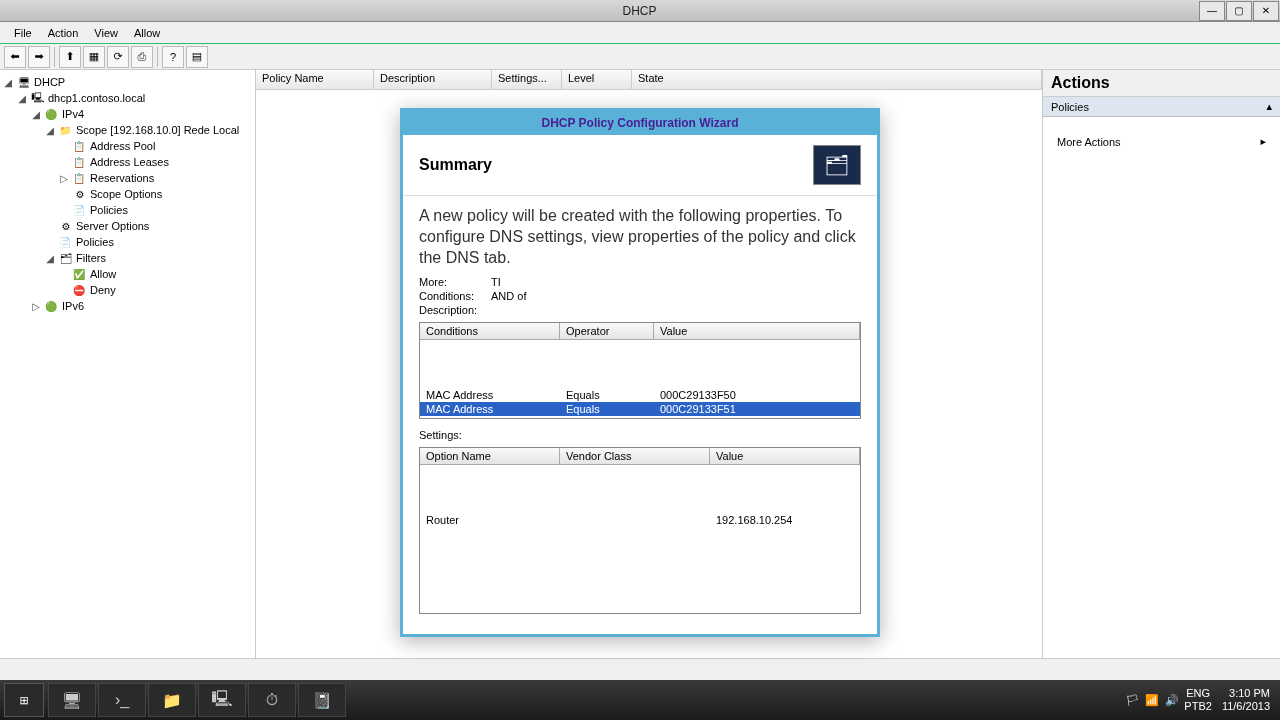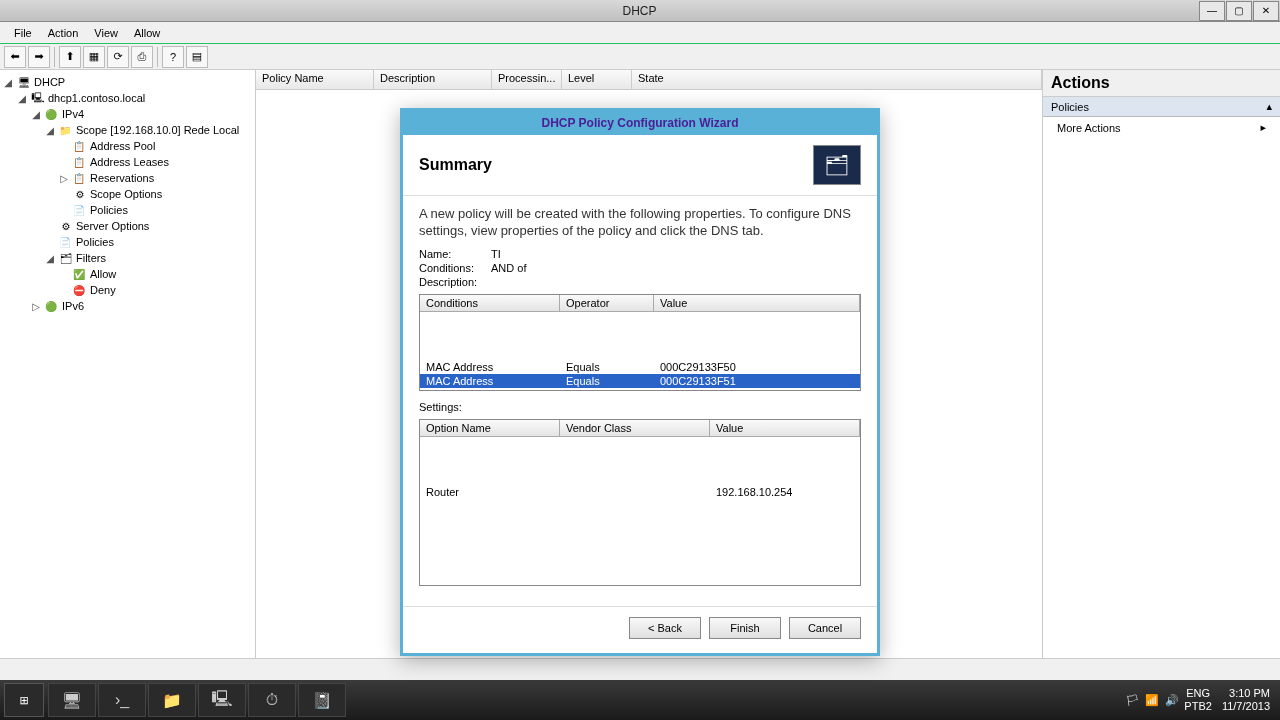--- a/index.html
+++ b/index.html
@@ -30,30 +30,30 @@
 .tree .lbl { }
 .tree .l0 { padding-left: 0; } .tree .l1 { padding-left: 14px; } .tree .l2 { padding-left: 28px; } .tree .l3 { padding-left: 42px; } .tree .l4 { padding-left: 56px; }
 
 .center { flex: 1; position: relative; background: #fff; }
 .center .cols { height: 20px; background: linear-gradient(#fafafa,#e8e8e8); display: flex; border-bottom: 1px solid #ccc; }
 .center .cols .col { padding: 2px 6px; border-right: 1px solid #ccc; font-size: 11px; }
 
 .actions { width: 238px; border-left: 1px solid #ccc; background: #fff; }
 .actions .hdr { background: #f0f0f0; padding: 4px 8px; font-weight: bold; border-bottom: 1px solid #ccc; font-size: 16px; }
 .actions .sec { background: #dde6f0; padding: 3px 8px; border-bottom: 1px solid #bbb; font-size: 11px; display:flex; justify-content:space-between; align-items:center; }
-.actions .act { padding: 4px 14px; cursor: pointer; display: flex; align-items: center; justify-content: space-between; }
+.actions .act { padding: 18px 14px; cursor: pointer; display: flex; align-items: center; justify-content: space-between; }
 
 
 .dialog { position: absolute; left: 400px; top: 108px; width: 480px; background: #fff; border: 3px solid #59b1d8; box-shadow: 0 4px 20px rgba(0,0,0,0.3); }
 .dialog .dtitle { height: 24px; background: #59b1d8; color: #4c1d95; font-weight: bold; font-size: 12px; display: flex; align-items: center; justify-content: center; }
 .dialog .dhdr { padding: 10px 16px; display: flex; align-items: center; justify-content: space-between; border-bottom: 1px solid #ddd; }
 .dialog .dhdr .htxt { font-weight: bold; font-size: 16px; }
 .dialog .dhdr .hicon { width: 48px; height: 40px; background: #1a2a4a; border: 1px solid #888; display: flex; align-items: center; justify-content: center; color: #fff; font-size: 20px; }
 .dialog .dbody { padding: 10px 16px; }
-.dialog .info { font-size: 13px; color: #333; margin-bottom: 8px; line-height: 1.3; }
+.dialog .info { font-size: 16px; color: #333; margin-bottom: 8px; line-height: 1.3; }
 .dialog .kv { display: flex; margin: 2px 0; font-size: 11px; }
 .dialog .kv .k { width: 72px; }
 .dialog .grid { border: 1px solid #888; margin: 6px 0 10px; }
 .dialog .grid .ghdr { display: flex; background: linear-gradient(#fafafa,#e4e4e4); border-bottom: 1px solid #aaa; }
 .dialog .grid .ghdr .gc { padding: 2px 6px; border-right: 1px solid #aaa; font-size: 11px; }
 .dialog .grid .gbody { min-height: 30px; background: #fff; margin-top: 48px; }
 .dialog .grid .grow { display: flex; font-size: 10px; }
 .dialog .grid .grow .gc { padding: 1px 6px; }
 .dialog .grid .grow.sel { background: #2a63c8; color: #fff; }
 .dialog .grid.settings .gbody { min-height: 100px; }
@@ -180,21 +180,21 @@
         <span class="exp">▷</span>
         <span class="ico">🟢</span>
         <span class="lbl">IPv6</span>
       </div>
   </div>
 
   <div class="center">
     <div class="cols">
       <div class="col" style="width:118px">Policy Name</div>
       <div class="col" style="width:118px">Description</div>
-      <div class="col" style="width:70px">Processin...</div>
+      <div class="col" style="width:70px">Settings...</div>
       <div class="col" style="width:70px">Level</div>
       <div class="col" style="flex:1">State</div>
     </div>
   </div>
 
   <div class="actions">
     <div class="hdr">Actions</div>
     <div class="sec">
         <span>Policies</span>
         <span>▴</span>
@@ -210,21 +210,21 @@
 
 <div class="dialog">
   <div class="dtitle">DHCP Policy Configuration Wizard</div>
   <div class="dhdr">
     <div class="htxt">Summary</div>
     <div class="hicon">🗂</div>
   </div>
   <div class="dbody">
     <div class="info">A new policy will be created with the following properties. To configure DNS settings, view properties of the policy and click the DNS tab.</div>
     <div class="kv">
-        <div class="k">Name:</div>
+        <div class="k">More:</div>
         <div>TI</div>
       </div>
     <div class="kv">
         <div class="k">Conditions:</div>
         <div>AND of</div>
       </div>
     <div class="kv">
         <div class="k">Description:</div>
         <div></div>
       </div>
@@ -257,25 +257,20 @@
         <div class="gc" style="flex:1">Value</div>
       </div>
       <div class="gbody">
         <div class="grow">
           <div class="gc" style="width:140px">Router</div>
           <div class="gc" style="width:150px"></div>
           <div class="gc" style="flex:1">192.168.10.254</div>
         </div>
       </div>
     </div>
-  </div>
-  <div class="dbtns">
-    <button class="dbtn">&lt; Back</button>
-    <button class="dbtn">Finish</button>
-    <button class="dbtn">Cancel</button>
   </div>
 </div>
 
 <div class="taskbar">
   <div class="start">⊞</div>
   <div class="tbicon">🖥</div>
   <div class="tbicon">›_</div>
   <div class="tbicon">📁</div>
   <div class="tbicon">🖳</div>
   <div class="tbicon">⏱</div>
@@ -283,16 +278,16 @@
   <div class="tray">
     <div class="trayicon">🏳</div>
     <div class="trayicon">📶</div>
     <div class="trayicon">🔊</div>
     <div style="text-align:center;line-height:1.2">
       <div>ENG</div>
       <div>PTB2</div>
     </div>
     <div class="clock">
       <div>3:10 PM</div>
-      <div>11/7/2013</div>
+      <div>11/6/2013</div>
     </div>
   </div>
 </div>
 
 </body></html>

